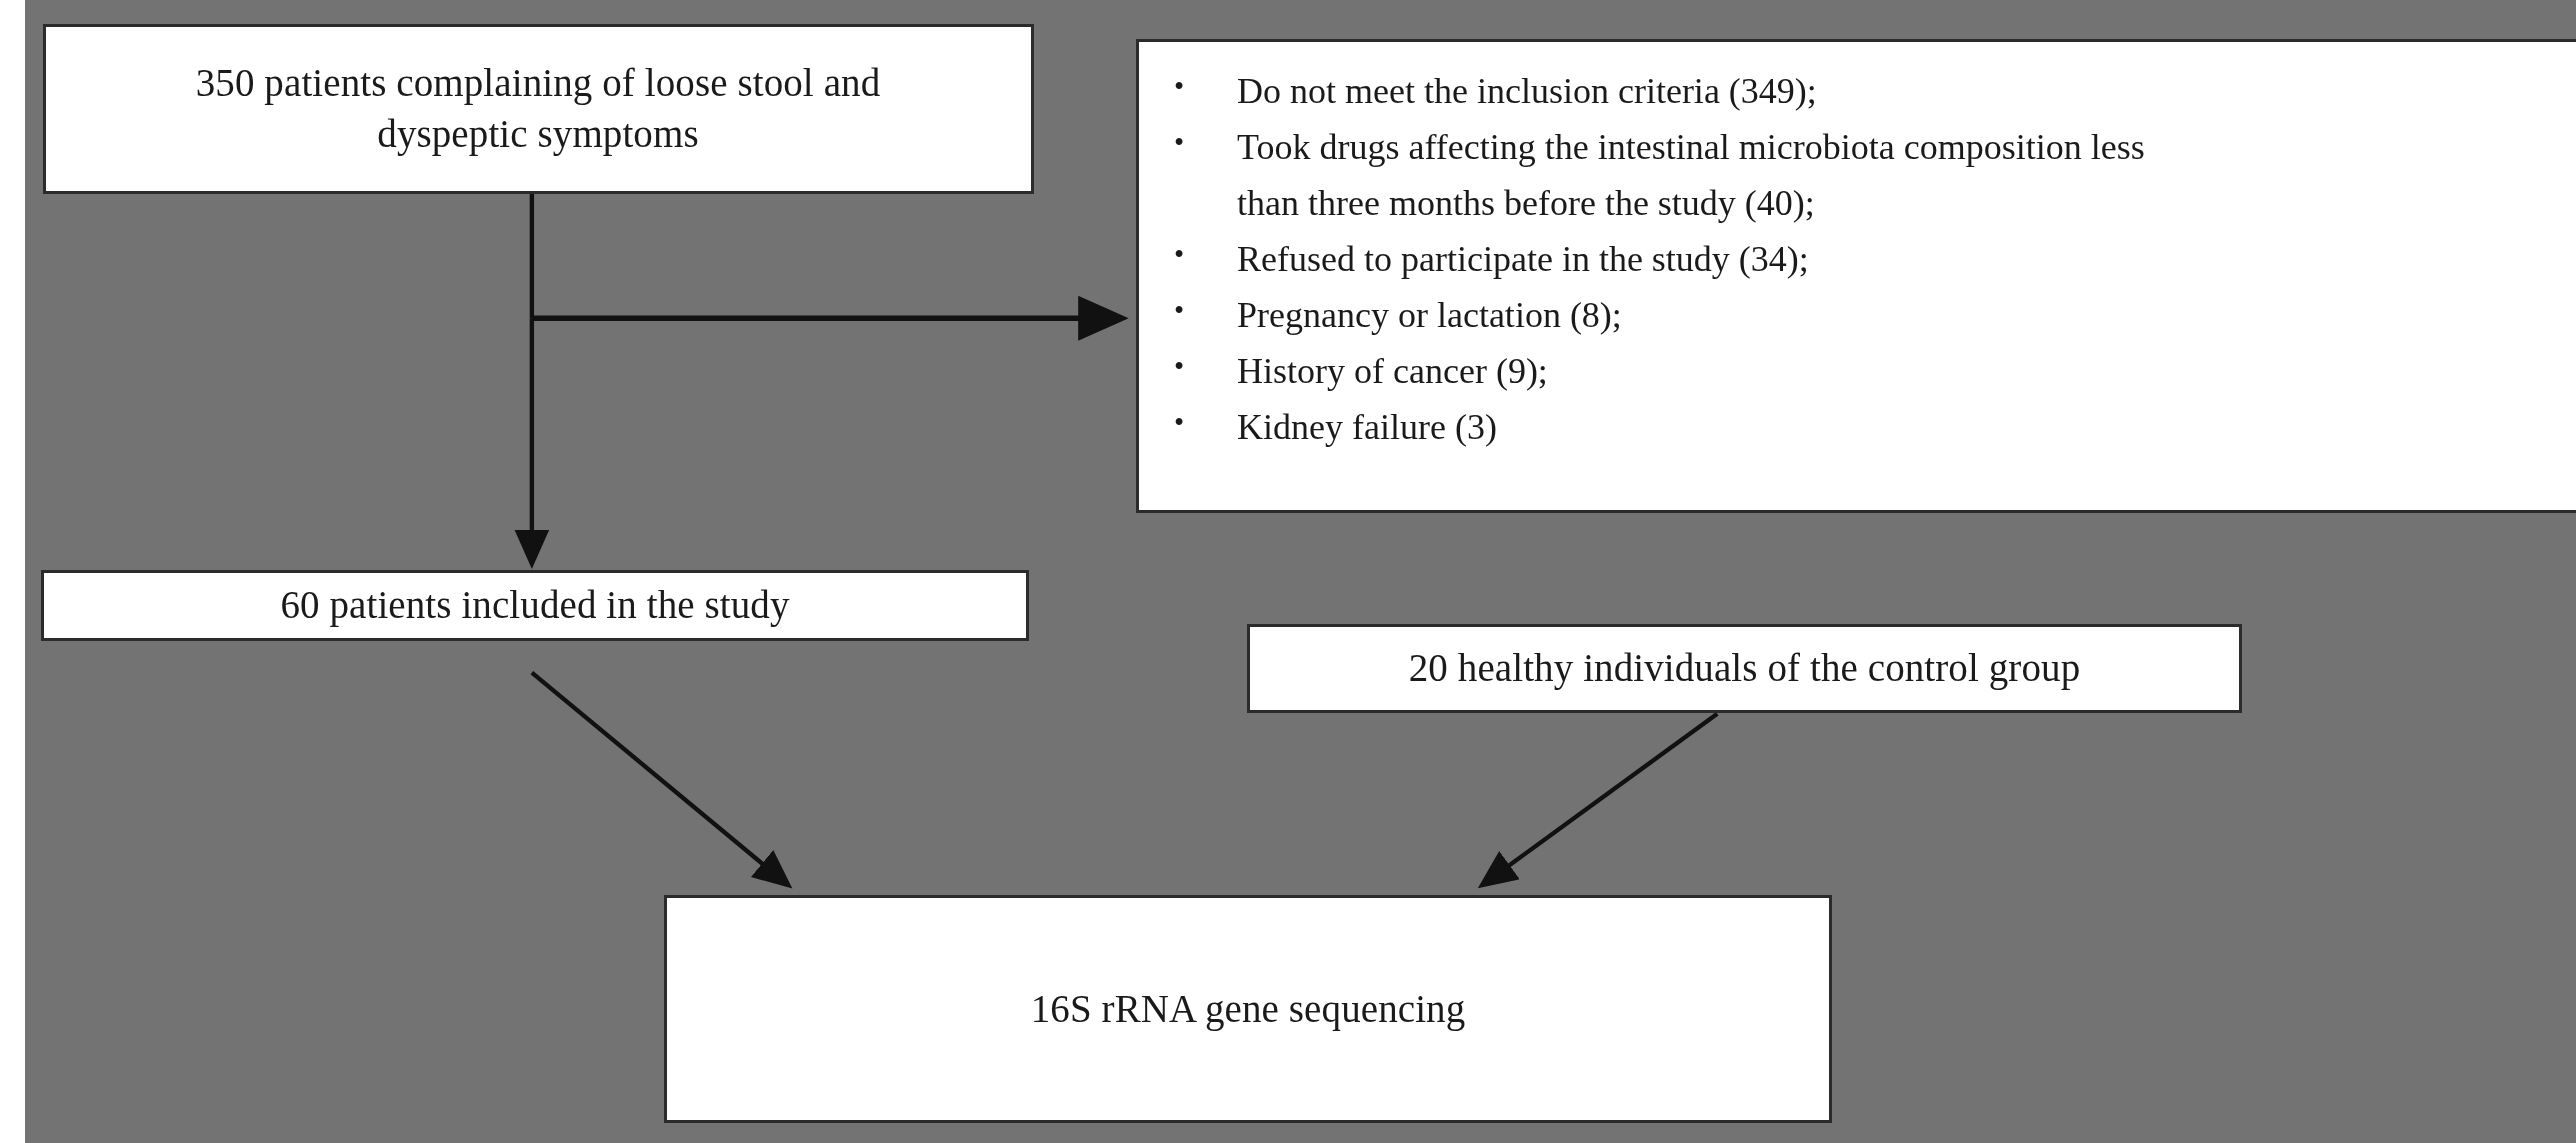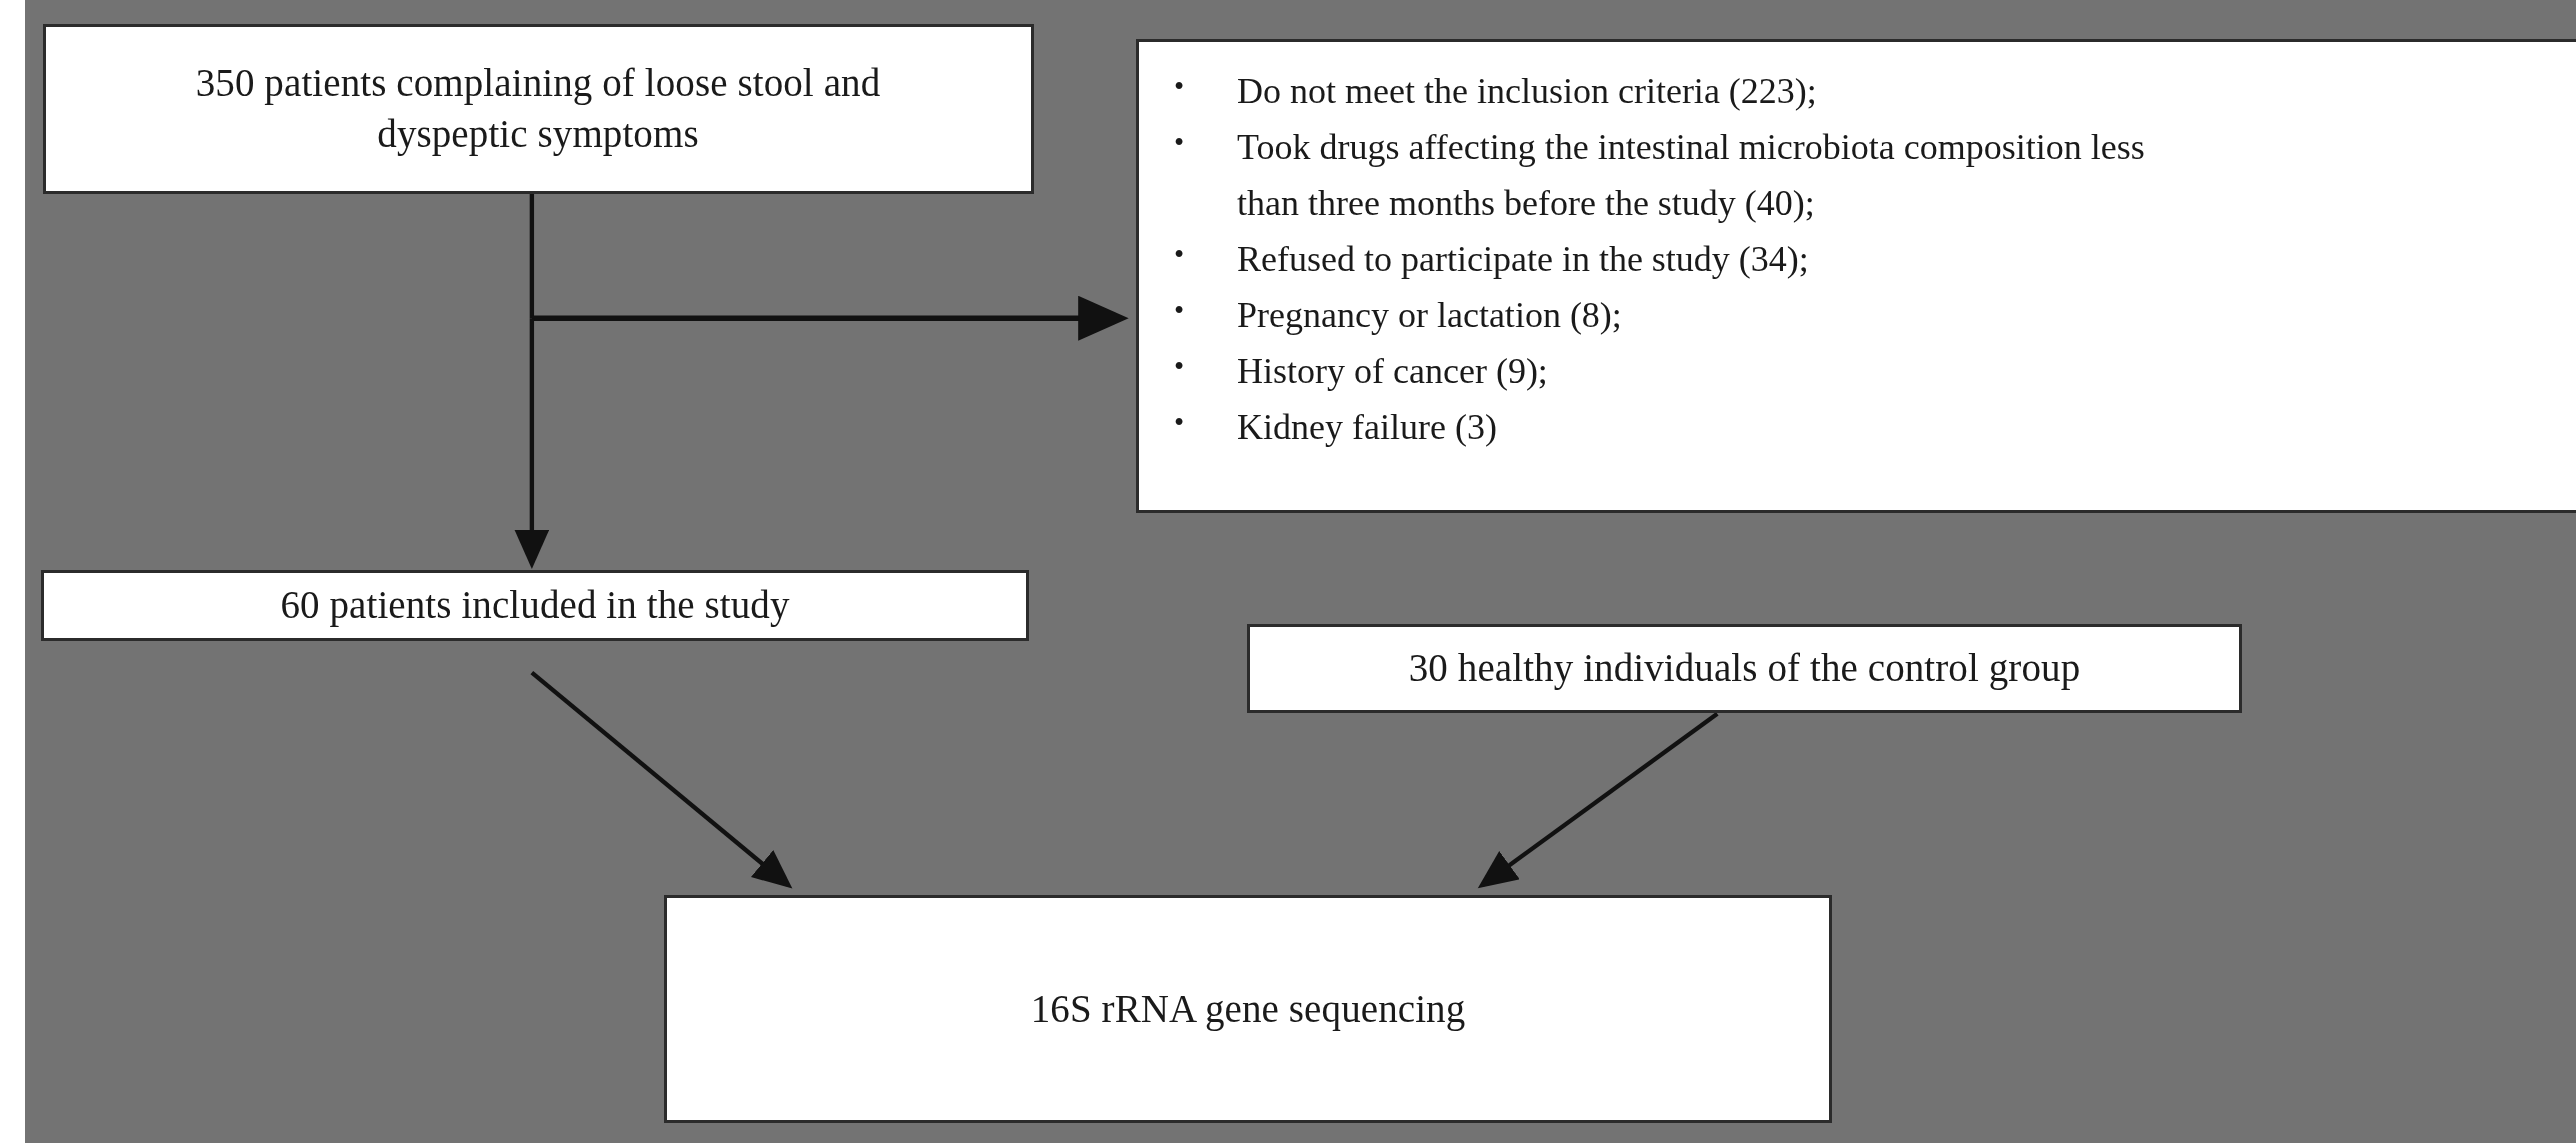--- a/index.html
+++ b/index.html
@@ -108,21 +108,21 @@
 
   <div class="node" id="node-screened">
     <span class="line">350 patients complaining of loose stool and</span>
     <span class="line">dyspeptic symptoms</span>
   </div>
 
   <div class="node" id="node-excluded">
     <ul class="bullets">
       <li>
         <span class="bullet-glyph">•</span>
-        <span>Do not meet the inclusion criteria (223);</span>
+        <span>Do not meet the inclusion criteria (349);</span>
       </li>
       <li>
         <span class="bullet-glyph">•</span>
         <span>Took drugs affecting the intestinal microbiota composition less</span>
       </li>
       <li>
         <span>than three months before the study (40);</span>
       </li>
       <li>
         <span class="bullet-glyph">•</span>
@@ -141,21 +141,21 @@
         <span>Kidney failure (3)</span>
       </li>
     </ul>
   </div>
 
   <div class="node" id="node-included">
     <span class="line">60 patients included in the study</span>
   </div>
 
   <div class="node" id="node-control">
-    <span class="line">30 healthy individuals of the control group</span>
+    <span class="line">20 healthy individuals of the control group</span>
   </div>
 
   <div class="node" id="node-analysis">
     <span class="line">16S rRNA gene sequencing</span>
   </div>
 
 </div>
 
 
 </body></html>

